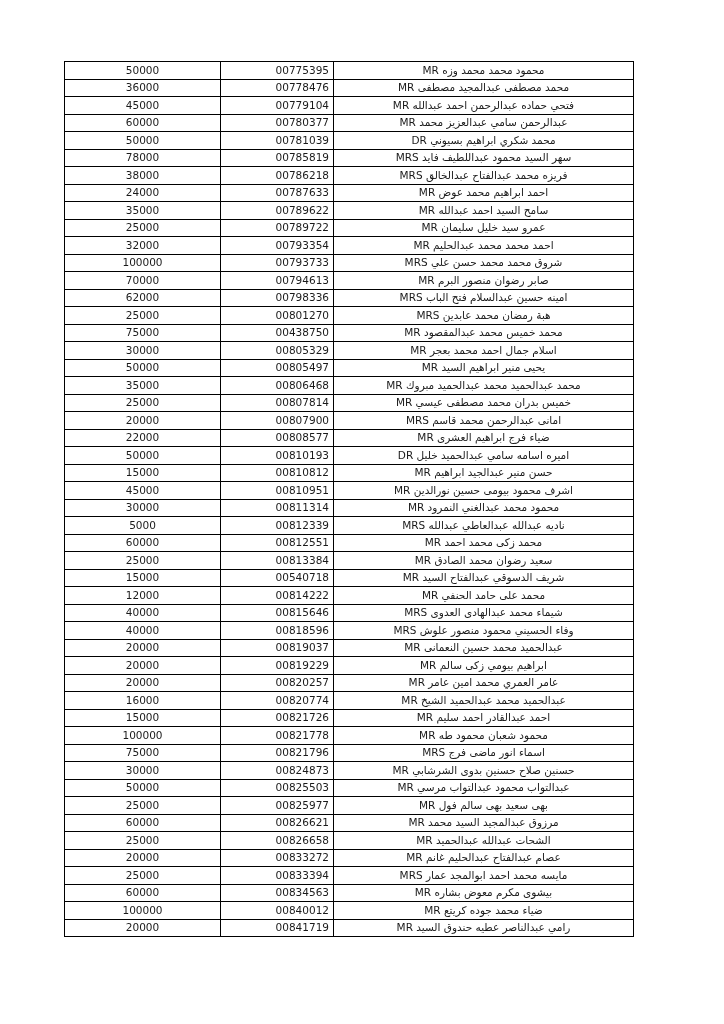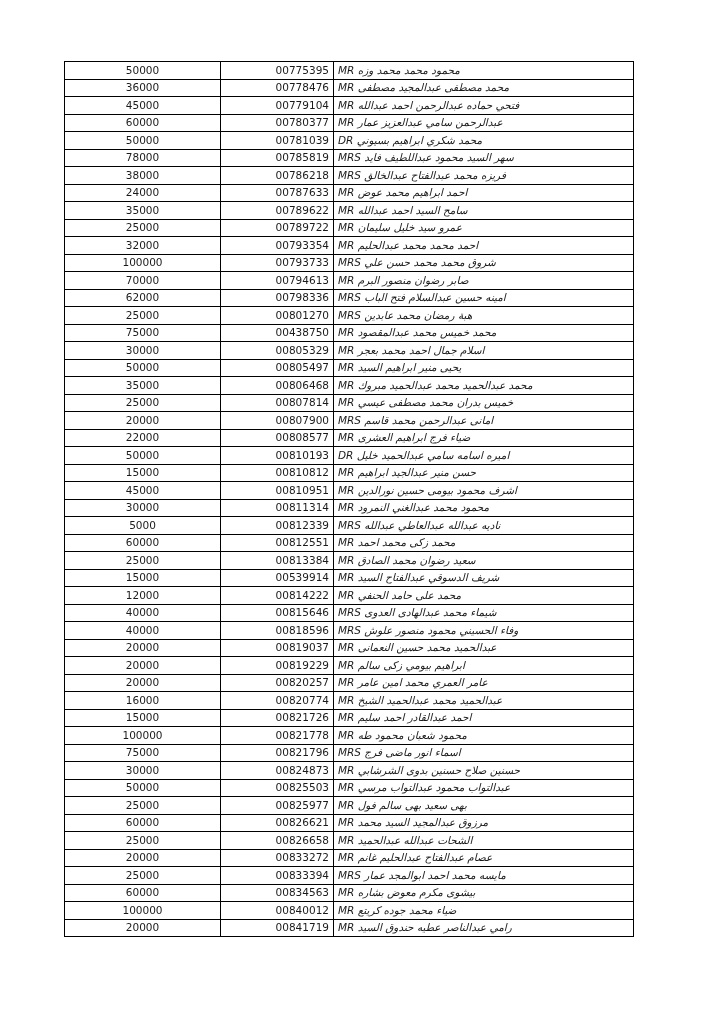--- a/index.html
+++ b/index.html
@@ -46,26 +46,25 @@
     padding: 0 4px;
     height: 16.5px;
     line-height: 15px;
     font-size: 10.5px;
     color: #1a1a1a;
     vertical-align: middle;
     white-space: nowrap;
     overflow: hidden;
   }
   td.cell-name {
-    text-align: left;
+    text-align: center;
     direction: rtl;
     unicode-bidi: embed;
     font-size: 10.5px;
     letter-spacing: 0px;
-    font-style: italic;
   }
   td.cell-id {
     text-align: right;
     direction: ltr;
     font-size: 11px;
     font-family: "DejaVu Sans", "Liberation Sans", sans-serif;
   }
   td.cell-amount {
     text-align: center;
     direction: ltr;
@@ -98,21 +97,21 @@
             <td class="cell-name">محمد مصطفى عبدالمجيد مصطفى MR</td>
             <td class="cell-id">00778476</td>
             <td class="cell-amount">36000</td>
           </tr>
           <tr>
             <td class="cell-name">فتحي حماده عبدالرحمن احمد عبدالله MR</td>
             <td class="cell-id">00779104</td>
             <td class="cell-amount">45000</td>
           </tr>
           <tr>
-            <td class="cell-name">عبدالرحمن سامي عبدالعزيز عمار MR</td>
+            <td class="cell-name">عبدالرحمن سامي عبدالعزيز محمد MR</td>
             <td class="cell-id">00780377</td>
             <td class="cell-amount">60000</td>
           </tr>
           <tr>
             <td class="cell-name">محمد شكري ابراهيم بسيوني DR</td>
             <td class="cell-id">00781039</td>
             <td class="cell-amount">50000</td>
           </tr>
           <tr>
             <td class="cell-name">سهر السيد محمود عبداللطيف فايد MRS</td>
@@ -229,21 +228,21 @@
             <td class="cell-id">00812551</td>
             <td class="cell-amount">60000</td>
           </tr>
           <tr>
             <td class="cell-name">سعيد رضوان محمد الصادق MR</td>
             <td class="cell-id">00813384</td>
             <td class="cell-amount">25000</td>
           </tr>
           <tr>
             <td class="cell-name">شريف الدسوقي عبدالفتاح السيد MR</td>
-            <td class="cell-id">00539914</td>
+            <td class="cell-id">00540718</td>
             <td class="cell-amount">15000</td>
           </tr>
           <tr>
             <td class="cell-name">محمد على حامد الحنفي MR</td>
             <td class="cell-id">00814222</td>
             <td class="cell-amount">12000</td>
           </tr>
           <tr>
             <td class="cell-name">شيماء محمد عبدالهادى العدوى MRS</td>
             <td class="cell-id">00815646</td>

